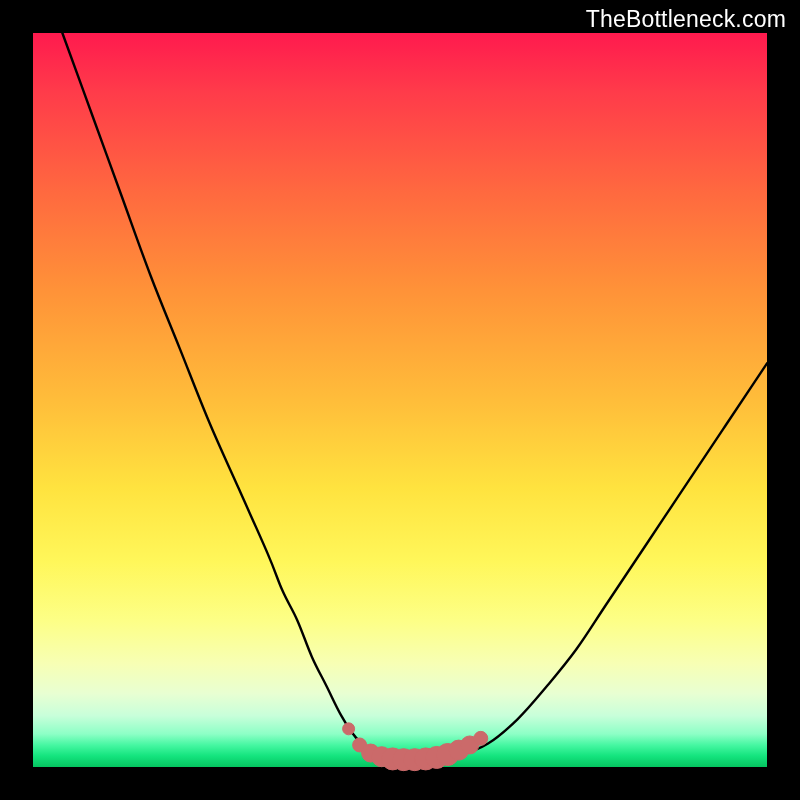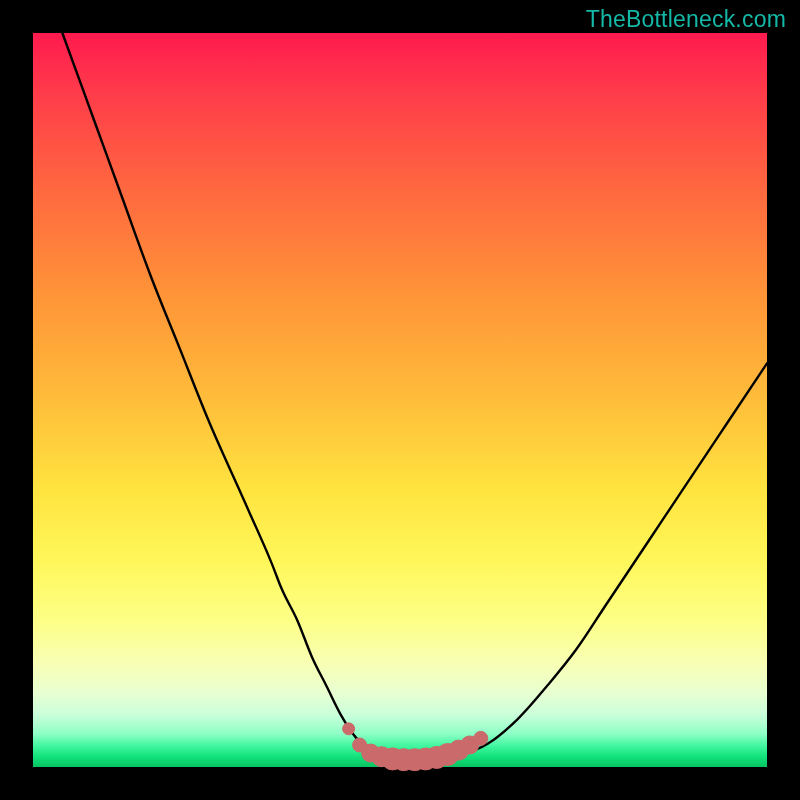--- a/index.html
+++ b/index.html
@@ -32,21 +32,21 @@
       #8dffc6 95.5%,
       #46f7a2 97%,
       #14e47e 98.5%,
       #05c460 100%
     );
   }
   .watermark {
     position: absolute;
     top: 6px;
     right: 14px;
-    color: #14b8a6;
+    color: #ffffff;
     font-size: 23px;
     font-weight: 400;
     letter-spacing: 0.2px;
     user-select: none;
   }
   svg.overlay {
     position: absolute;
     left: 0;
     top: 0;
     width: 734px;

